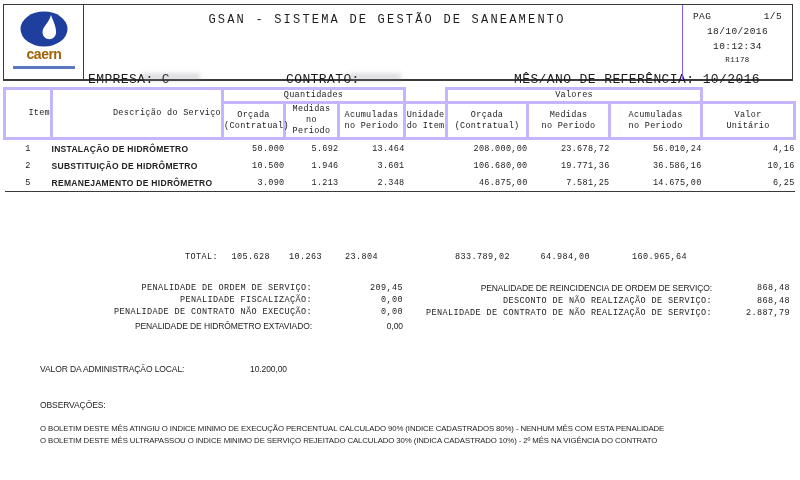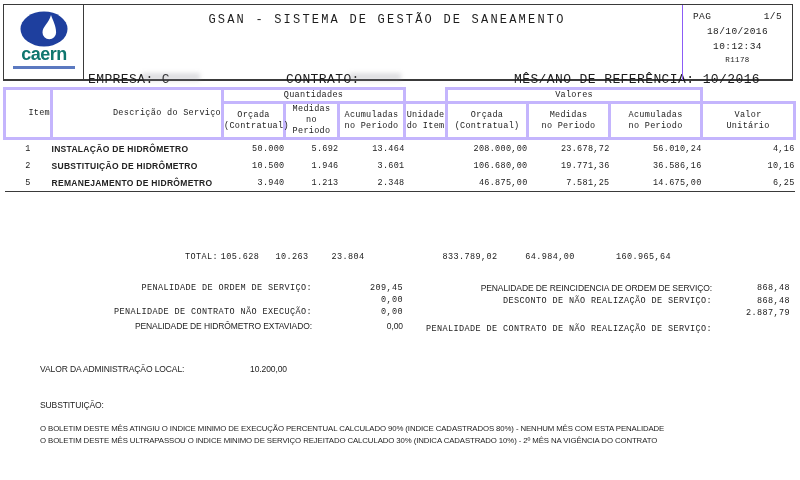--- a/index.html
+++ b/index.html
@@ -6,22 +6,22 @@
   #page{position:relative;width:800px;height:480px;background:#ffffff;overflow:hidden;
         font-family:"Liberation Mono","DejaVu Sans Mono",monospace;color:#1c1c1c;}
   .sans{font-family:"Liberation Sans","DejaVu Sans",sans-serif;}
 
   
   #header-box{position:absolute;left:3px;top:4px;width:790px;height:77px;
               border:1px solid #3a3a3a;border-bottom:2px solid #3a3a3a;box-sizing:border-box;}
   #logo-cell{position:absolute;left:0;top:0;width:80px;height:75px;border-right:1px solid #3a3a3a;box-sizing:border-box;}
   #logo-ellipse{position:absolute;left:16px;top:6px;width:48px;height:36px;}
   #logo-word{position:absolute;left:0;top:40px;width:80px;text-align:center;
-             font-family:"Liberation Sans",sans-serif;font-weight:bold;font-size:18px;
-             letter-spacing:-0.5px;color:#0f766e;line-height:18px;}
+             font-family:"Liberation Sans",sans-serif;font-weight:bold;font-size:14px;
+             letter-spacing:-0.5px;color:#a16207;line-height:18px;}
   #logo-tagline{position:absolute;left:9px;top:61px;width:62px;height:3px;background:#5b79c0;}
   #pag-cell{position:absolute;right:0;top:0;width:110px;height:75px;border-left:1px solid #8b5cf6;
             box-sizing:border-box;font-size:9.5px;letter-spacing:0.4px;}
   .pag-row1{display:flex;justify-content:space-between;padding:6px 10px 0 10px;}
   .pag-line{text-align:center;margin-top:4px;}
   .pag-code{text-align:center;margin-top:4px;font-size:7.5px;color:#222;}
 
   #title{position:absolute;left:83px;top:8px;width:600px;text-align:center;
          font-size:12px;letter-spacing:2.2px;white-space:nowrap;}
   #subtitle{position:absolute;left:83px;top:26px;width:600px;text-align:center;
@@ -45,21 +45,21 @@
   td.desc{font-family:"Liberation Sans",sans-serif;font-weight:bold;font-size:8.5px;
           letter-spacing:-0.2px;padding-left:27px;color:#222;}
   td.item{text-align:center;}
   tr.lastrow td{border-bottom:1px solid #3a3a3a;}
   .pr-qorc{padding-right:13px;} .pr-qmed{padding-right:15px;} .pr-qacu{padding-right:25px;}
   .pr-vorc{padding-right:16px;} .pr-vmed{padding-right:18px;} .pr-vacu{padding-right:13px;}
   .pr-vunit{padding-right:45px;}
 
   
   .abs{position:absolute;font-size:8.5px;letter-spacing:0.4px;white-space:nowrap;}
-  .ra{text-align:center;}
+  .ra{text-align:right;}
   #total-label{left:185px;top:252px;}
   #total-qorc{left:210px;width:60px;top:252px;}
   #total-qmed{left:262px;width:60px;top:252px;}
   #total-qacu{left:318px;width:60px;top:252px;}
   #total-vorc{left:430px;width:80px;top:252px;}
   #total-vmed{left:510px;width:80px;top:252px;}
   #total-vacu{left:600px;width:87px;top:252px;}
 
   
   .pen-label-l{left:60px;width:252px;text-align:right;}
@@ -169,21 +169,21 @@
       <td class="num pr-qacu">3.601</td>
       <td></td>
       <td class="num pr-vorc">106.680,00</td>
       <td class="num pr-vmed">19.771,36</td>
       <td class="num pr-vacu">36.586,16</td>
       <td class="num pr-vunit">10,16</td>
     </tr>
     <tr class="lastrow">
       <td class="item">5</td>
       <td class="desc">REMANEJAMENTO DE HIDRÔMETRO</td>
-      <td class="num pr-qorc">3.940</td>
+      <td class="num pr-qorc">3.090</td>
       <td class="num pr-qmed">1.213</td>
       <td class="num pr-qacu">2.348</td>
       <td></td>
       <td class="num pr-vorc">46.875,00</td>
       <td class="num pr-vmed">7.581,25</td>
       <td class="num pr-vacu">14.675,00</td>
       <td class="num pr-vunit">6,25</td>
     </tr>
   </tbody>
     </table>
@@ -191,33 +191,34 @@
   <div id="total-label" class="abs">TOTAL:</div>
   <div id="total-qorc" class="abs ra">105.628</div>
   <div id="total-qmed" class="abs ra">10.263</div>
   <div id="total-qacu" class="abs ra">23.804</div>
   <div id="total-vorc" class="abs ra">833.789,02</div>
   <div id="total-vmed" class="abs ra">64.984,00</div>
   <div id="total-vacu" class="abs ra">160.965,64</div>
 
   <div class="abs pen-label-l" style="top:283px">PENALIDADE DE ORDEM DE SERVIÇO:</div>
   <div class="abs pen-value-l" style="top:283px">209,45</div>
+  <div class="abs pen-label-l" style="top:295px">PENALIDADE FISCALIZAÇÃO:</div>
   <div class="abs pen-value-l" style="top:295px">0,00</div>
   <div class="abs pen-label-l" style="top:307px">PENALIDADE DE CONTRATO NÃO EXECUÇÃO:</div>
   <div class="abs pen-value-l" style="top:307px">0,00</div>
   <div class="abs pen-label-l sansline" style="top:321px">PENALIDADE DE HIDRÔMETRO EXTAVIADO:</div>
   <div class="abs pen-value-l sansline" style="top:321px">0,00</div>
 
   <div class="abs pen-label-r sansline" style="top:283px">PENALIDADE DE REINCIDENCIA DE ORDEM DE SERVIÇO:</div>
   <div class="abs pen-value-r" style="top:283px">868,48</div>
   <div class="abs pen-label-r" style="top:296px">DESCONTO DE NÃO REALIZAÇÃO DE SERVIÇO:</div>
   <div class="abs pen-value-r" style="top:296px">868,48</div>
-  <div class="abs pen-label-r" style="top:324px">PENALIDADE DE CONTRATO DE NÃO REALIZAÇÃO DE SERVIÇO:</div>
+  <div class="abs pen-label-r" style="top:308px">PENALIDADE DE CONTRATO DE NÃO REALIZAÇÃO DE SERVIÇO:</div>
   <div class="abs pen-value-r" style="top:308px">2.887,79</div>
 
   <div id="admin-label" class="abs sansline">VALOR DA ADMINISTRAÇÃO LOCAL:</div>
   <div id="admin-value" class="abs sansline">10.200,00</div>
 
-  <div id="obs-title" class="abs sansline">SUBSTITUIÇÃO:</div>
+  <div id="obs-title" class="abs sansline">OBSERVAÇÕES:</div>
   <div id="obs-line-1" class="abs sansline obs-line">O BOLETIM DESTE MÊS ATINGIU O INDICE MINIMO DE EXECUÇÃO PERCENTUAL CALCULADO 90%  (INDICE CADASTRADOS 80%) - NENHUM MÊS COM ESTA PENALIDADE</div>
   <div id="obs-line-2" class="abs sansline obs-line">O BOLETIM DESTE MÊS ULTRAPASSOU O INDICE MINIMO DE SERVIÇO REJEITADO CALCULADO 30% (INDICA CADASTRADO 10%) - 2º MÊS NA VIGÊNCIA DO CONTRATO</div>
 
 </div>
 
 </body></html>

